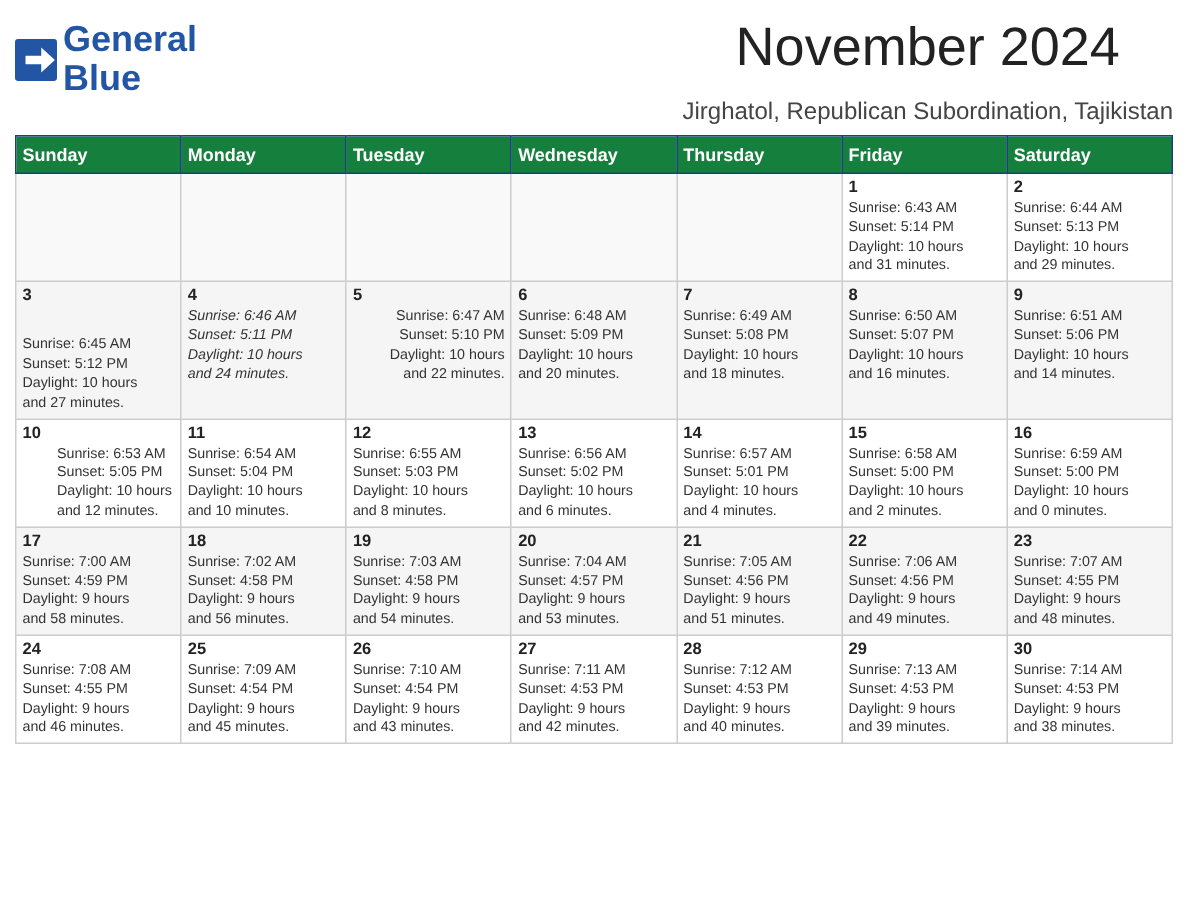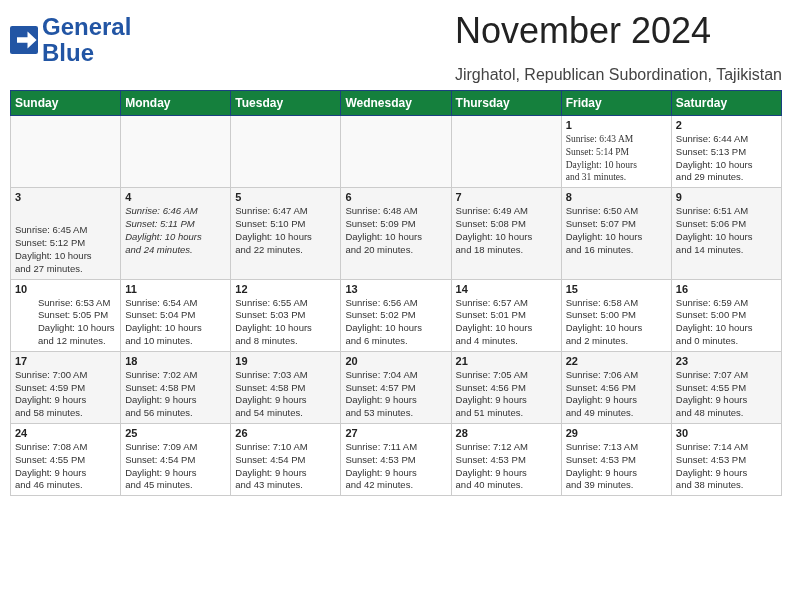--- a/index.html
+++ b/index.html
@@ -29,21 +29,21 @@
     }
     .logo-text span {
       display: block;
     }
     .logo-icon {
       width: 28px;
       height: 28px;
       margin-right: 4px;
     }
     .title-block {
-      text-align: left;
+      text-align: center;
     }
     .month-title {
       font-size: 36px;
       font-weight: normal;
       color: #222;
     }
     .location {
       font-size: 16px;
       color: #444;
       margin-top: 14px;
@@ -129,21 +129,21 @@
   </thead>
   <tbody id="calendar-body">
   <tr class="row-odd">
         <td class="empty-cell"></td>
         <td class="empty-cell"></td>
         <td class="empty-cell"></td>
         <td class="empty-cell"></td>
         <td class="empty-cell"></td>
         <td>
           <span class="day-num">1</span>
-          <div class="day-info" style="white-space: pre-line; font-family: Liberation Serif, serif;">Sunrise: 6:43 AM
+          <div class="day-info" style="white-space: pre-line;">Sunrise: 6:43 AM
 Sunset: 5:14 PM
 Daylight: 10 hours
 and 31 minutes.</div>
         </td>
         <td>
           <span class="day-num">2</span>
           <div class="day-info" style="white-space: pre-line;">Sunrise: 6:44 AM
 Sunset: 5:13 PM
 Daylight: 10 hours
 and 29 minutes.</div>
@@ -159,21 +159,21 @@
         </td>
         <td>
           <span class="day-num">4</span>
           <div class="day-info" style="white-space: pre-line; font-style: italic;">Sunrise: 6:46 AM
 Sunset: 5:11 PM
 Daylight: 10 hours
 and 24 minutes.</div>
         </td>
         <td>
           <span class="day-num">5</span>
-          <div class="day-info" style="white-space: pre-line;">Sunrise: 6:47 AM
+          <div class="day-info" style="white-space: pre-line; text-align: right;">Sunrise: 6:47 AM
 Sunset: 5:10 PM
 Daylight: 10 hours
 and 22 minutes.</div>
         </td>
         <td>
           <span class="day-num">6</span>
           <div class="day-info" style="white-space: pre-line;">Sunrise: 6:48 AM
 Sunset: 5:09 PM
 Daylight: 10 hours
 and 20 minutes.</div>

